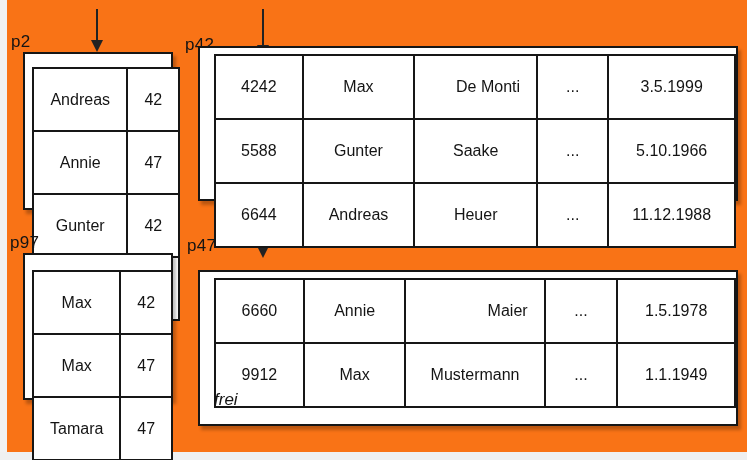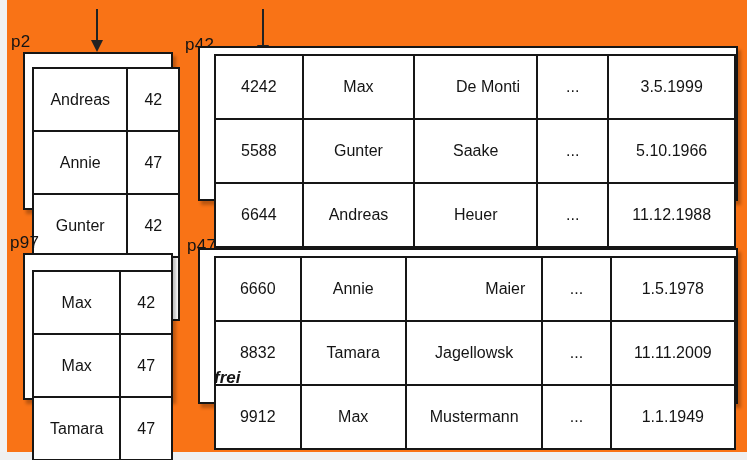--- a/index.html
+++ b/index.html
@@ -15,21 +15,21 @@
 
   table{border-collapse:collapse;table-layout:fixed;position:absolute;background:#fff;}
   td{border:2px solid #161616;text-align:center;vertical-align:middle;
      font-size:16px;font-weight:500;padding:16px;overflow:hidden;white-space:nowrap;}
   .index-table td{height:29px;}
   .data-table td{height:30px;}
   .col-name{width:85px;} .col-ref{width:46px;}
   .col-id{width:83px;} .col-first{width:107px;} .col-last{width:129px;text-align:right;}
   .col-more{width:76px;} .col-date{width:115px;}
 
-  .free-label{position:absolute;font-size:17px;font-style:italic;font-weight:700;}
+  .free-label{position:absolute;font-size:17px;font-style:italic;font-weight:400;}
 
   .aline{position:absolute;width:2px;background:#222222;}
   .ahead{position:absolute;width:0;height:0;
          border-left:6px solid transparent;border-right:6px solid transparent;
          border-top:12px solid #222222;}
 </style>
 </head>
 <body>
 
 <div id="canvas">
@@ -119,36 +119,29 @@
       </tr>
       <tr>
         <td>Tamara</td>
         <td>47</td>
       </tr>
     </tbody>
       </table>
   </div>
 
   <div class="pagelabel" style="left:187px;top:236px">p47</div>
-  <div class="pagebox" style="left:198px;top:248px;width:536px;height:152px">
+  <div class="pagebox" style="left:198px;top:270px;width:536px;height:152px">
     <table class="data-table" style="left:14px;top:6px">
       <tbody>
           <tr>
         <td class="col-id">6660</td>
         <td class="col-first">Annie</td>
         <td class="col-last">Maier</td>
         <td class="col-more">...</td>
         <td class="col-date">1.5.1978</td>
-      </tr>
-      <tr>
-        <td>8832</td>
-        <td>Tamara</td>
-        <td>Jagellowsk</td>
-        <td>...</td>
-        <td>11.11.2009</td>
       </tr>
       <tr>
         <td>9912</td>
         <td>Max</td>
         <td>Mustermann</td>
         <td>...</td>
         <td>1.1.1949</td>
       </tr>
     </tbody>
       </table>

